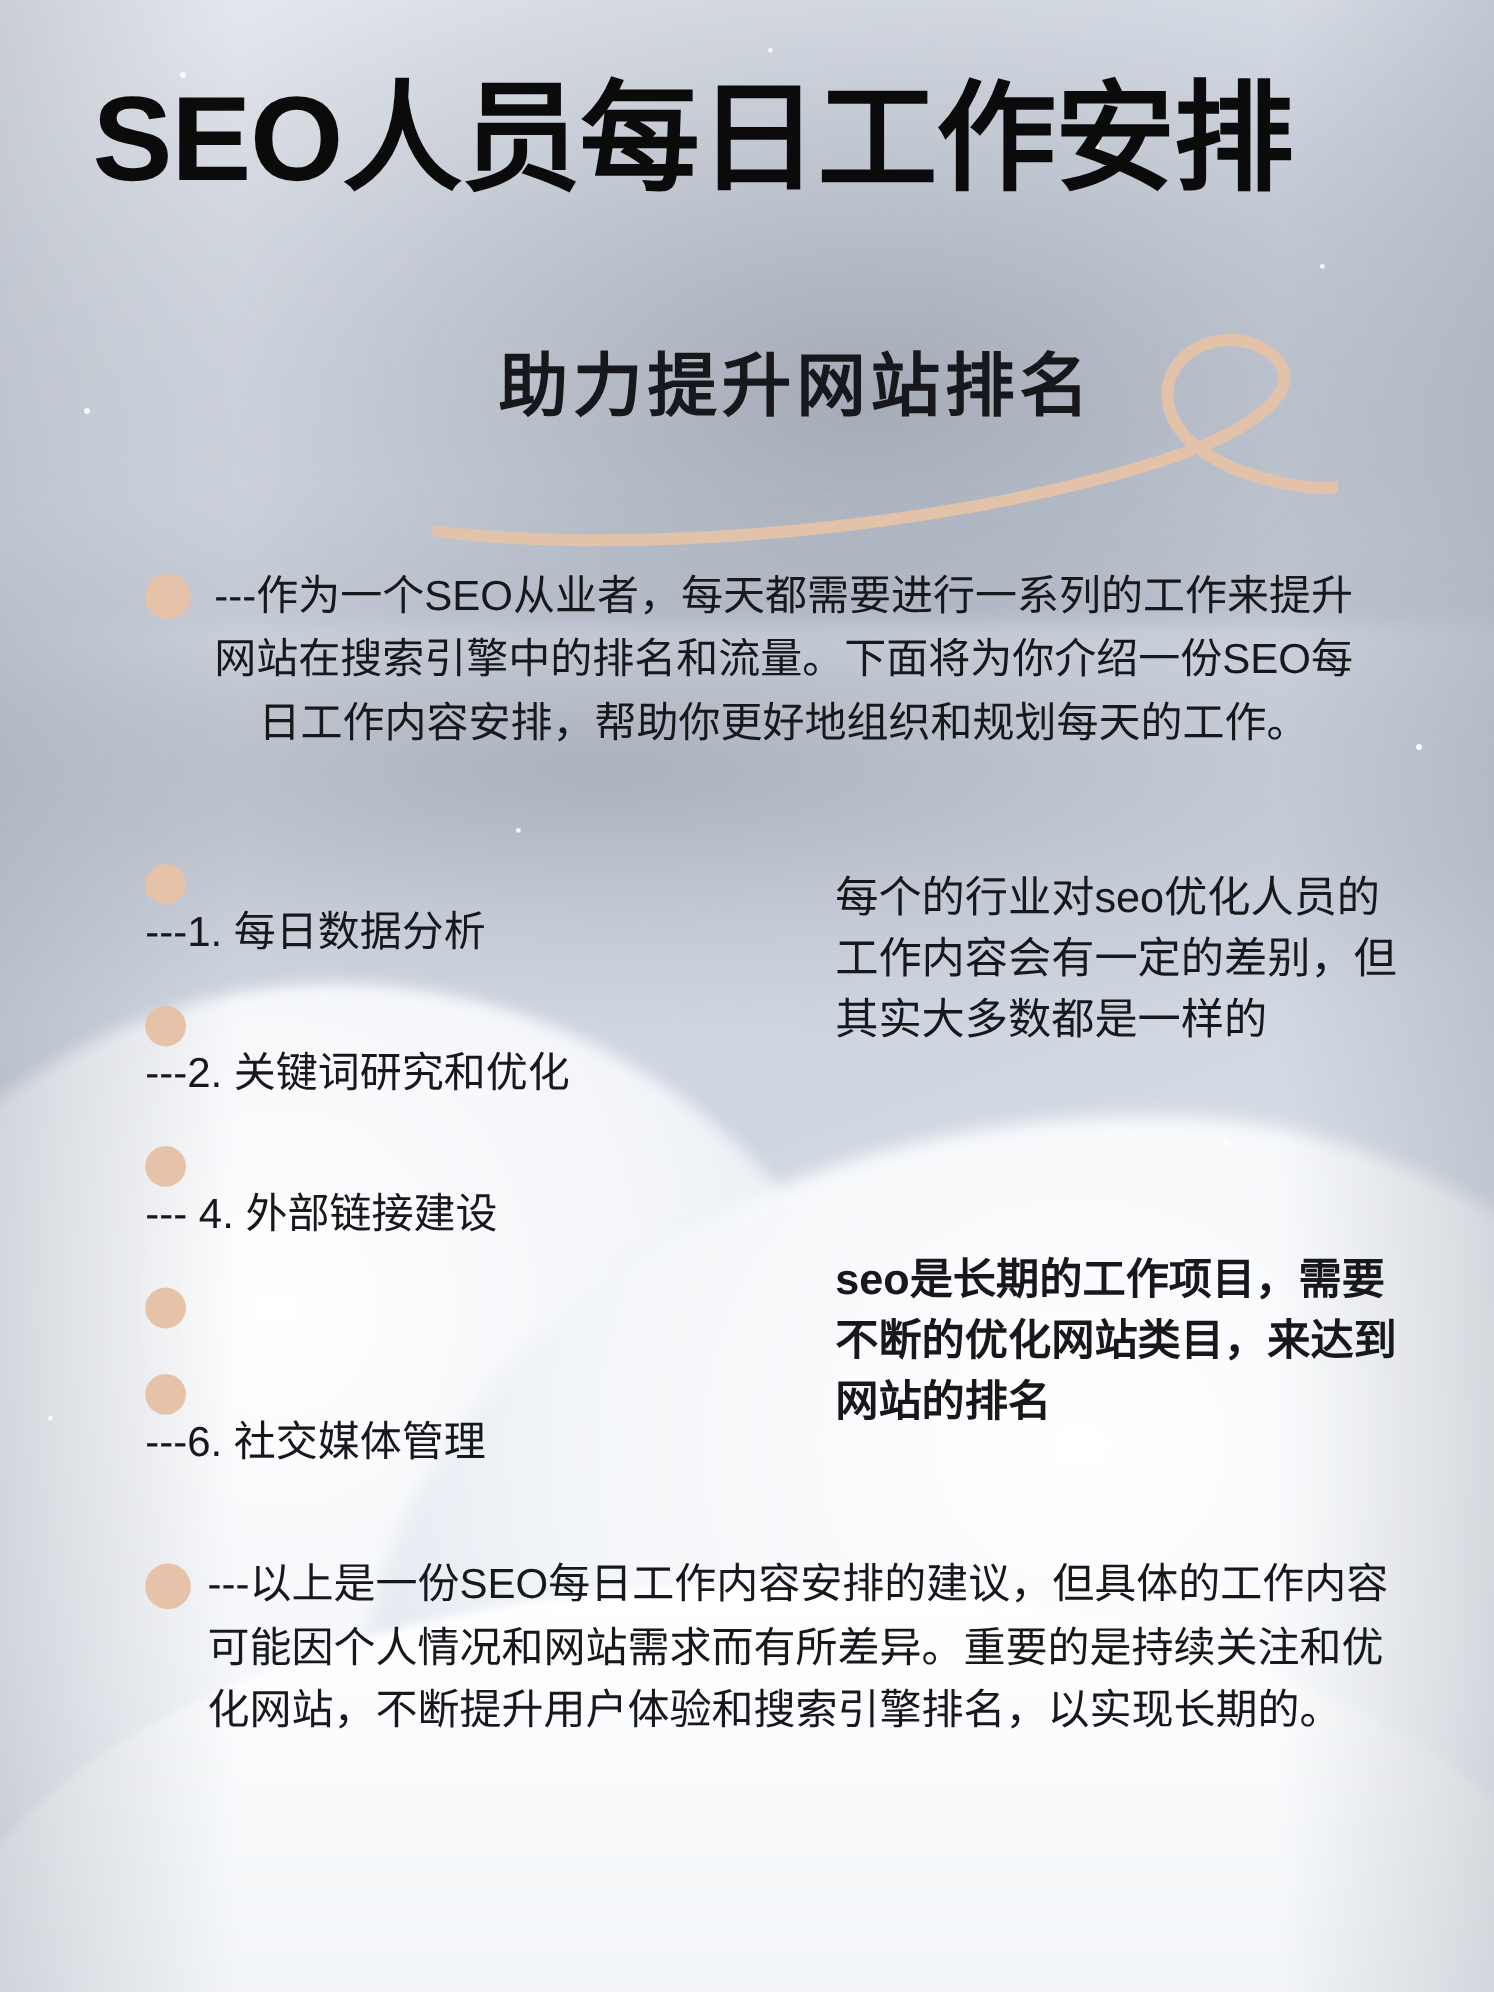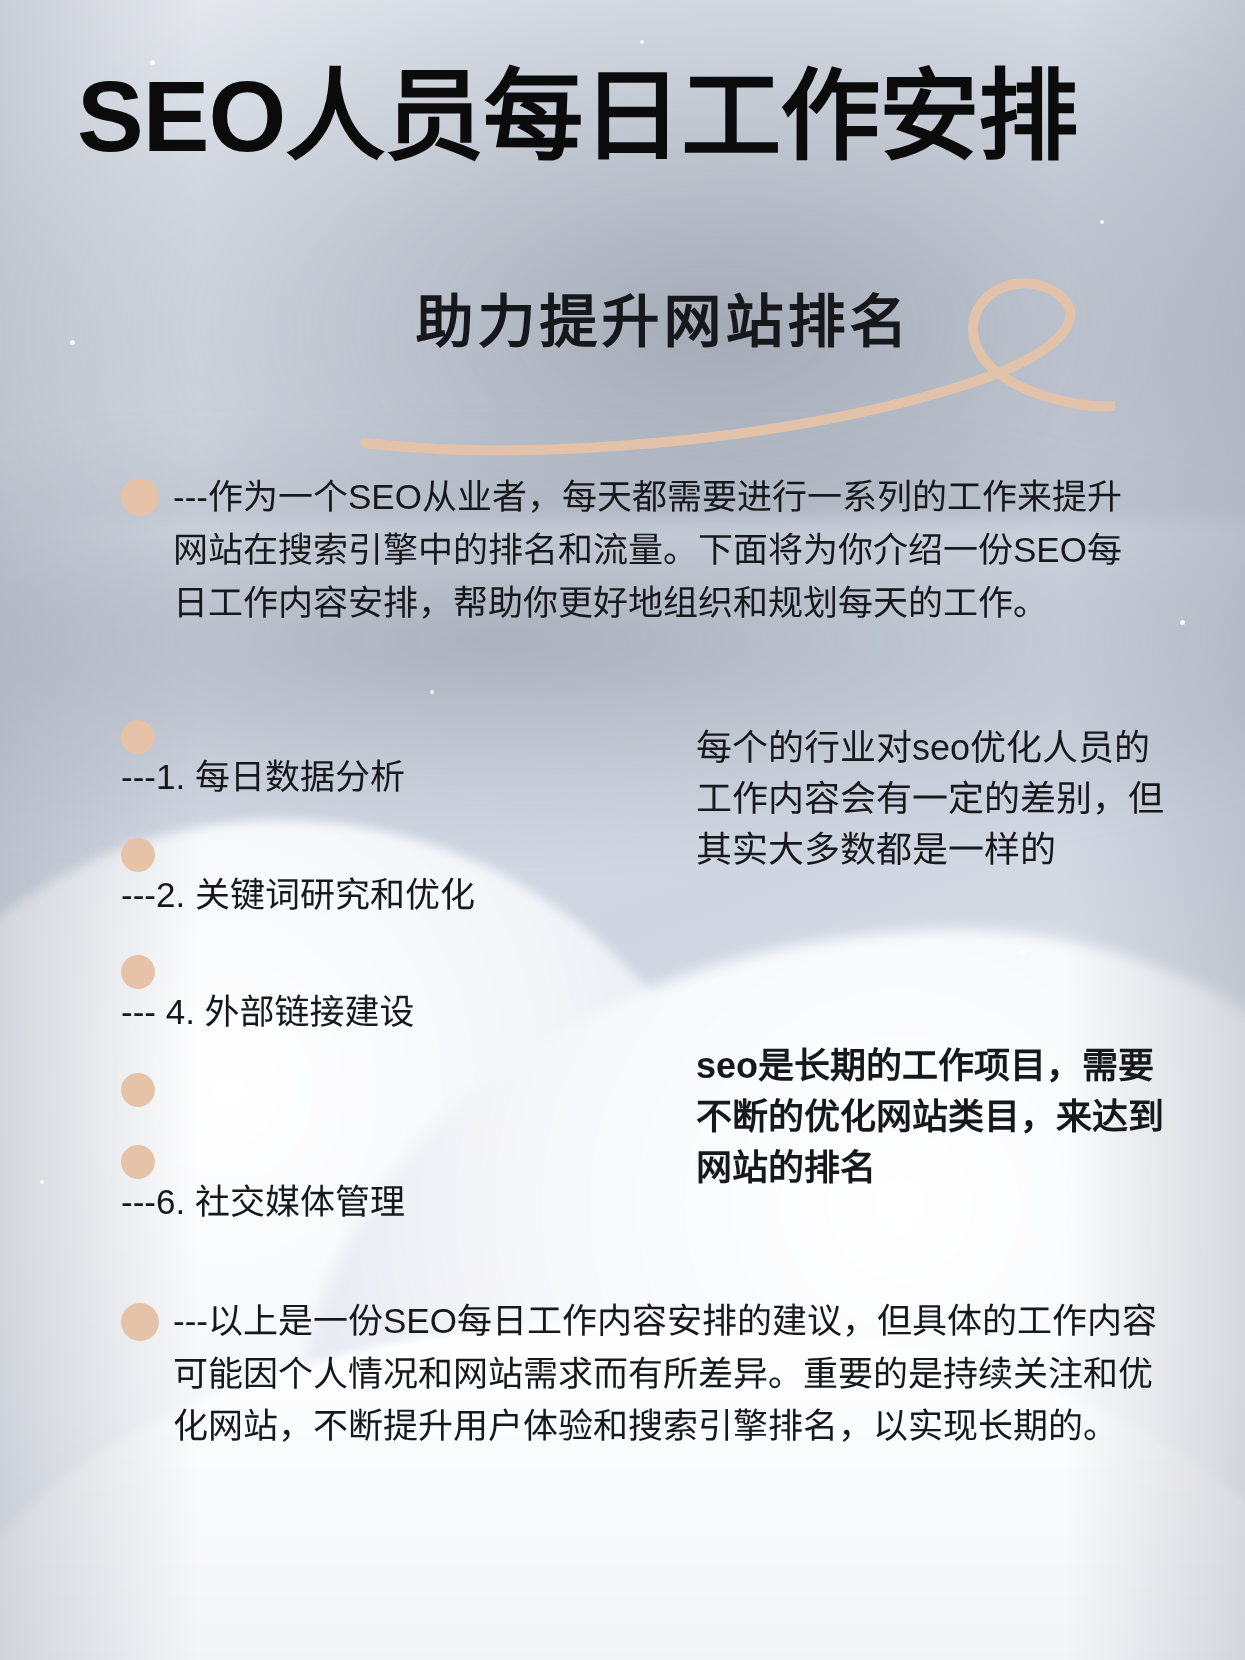--- a/index.html
+++ b/index.html
@@ -156,20 +156,21 @@
     font-weight: 500;
   }
 
   .intro {
     position: absolute;
     left: 80px;
     top: 470px;
     width: 1020px;
     display: flex;
     align-items: flex-start;
+    text-align: center;
   }
   .intro .bullet-text {
     font-size: 35px;
     line-height: 1.52;
     width: 960px;
   }
 
   .list {
     position: absolute;
     left: 80px;

